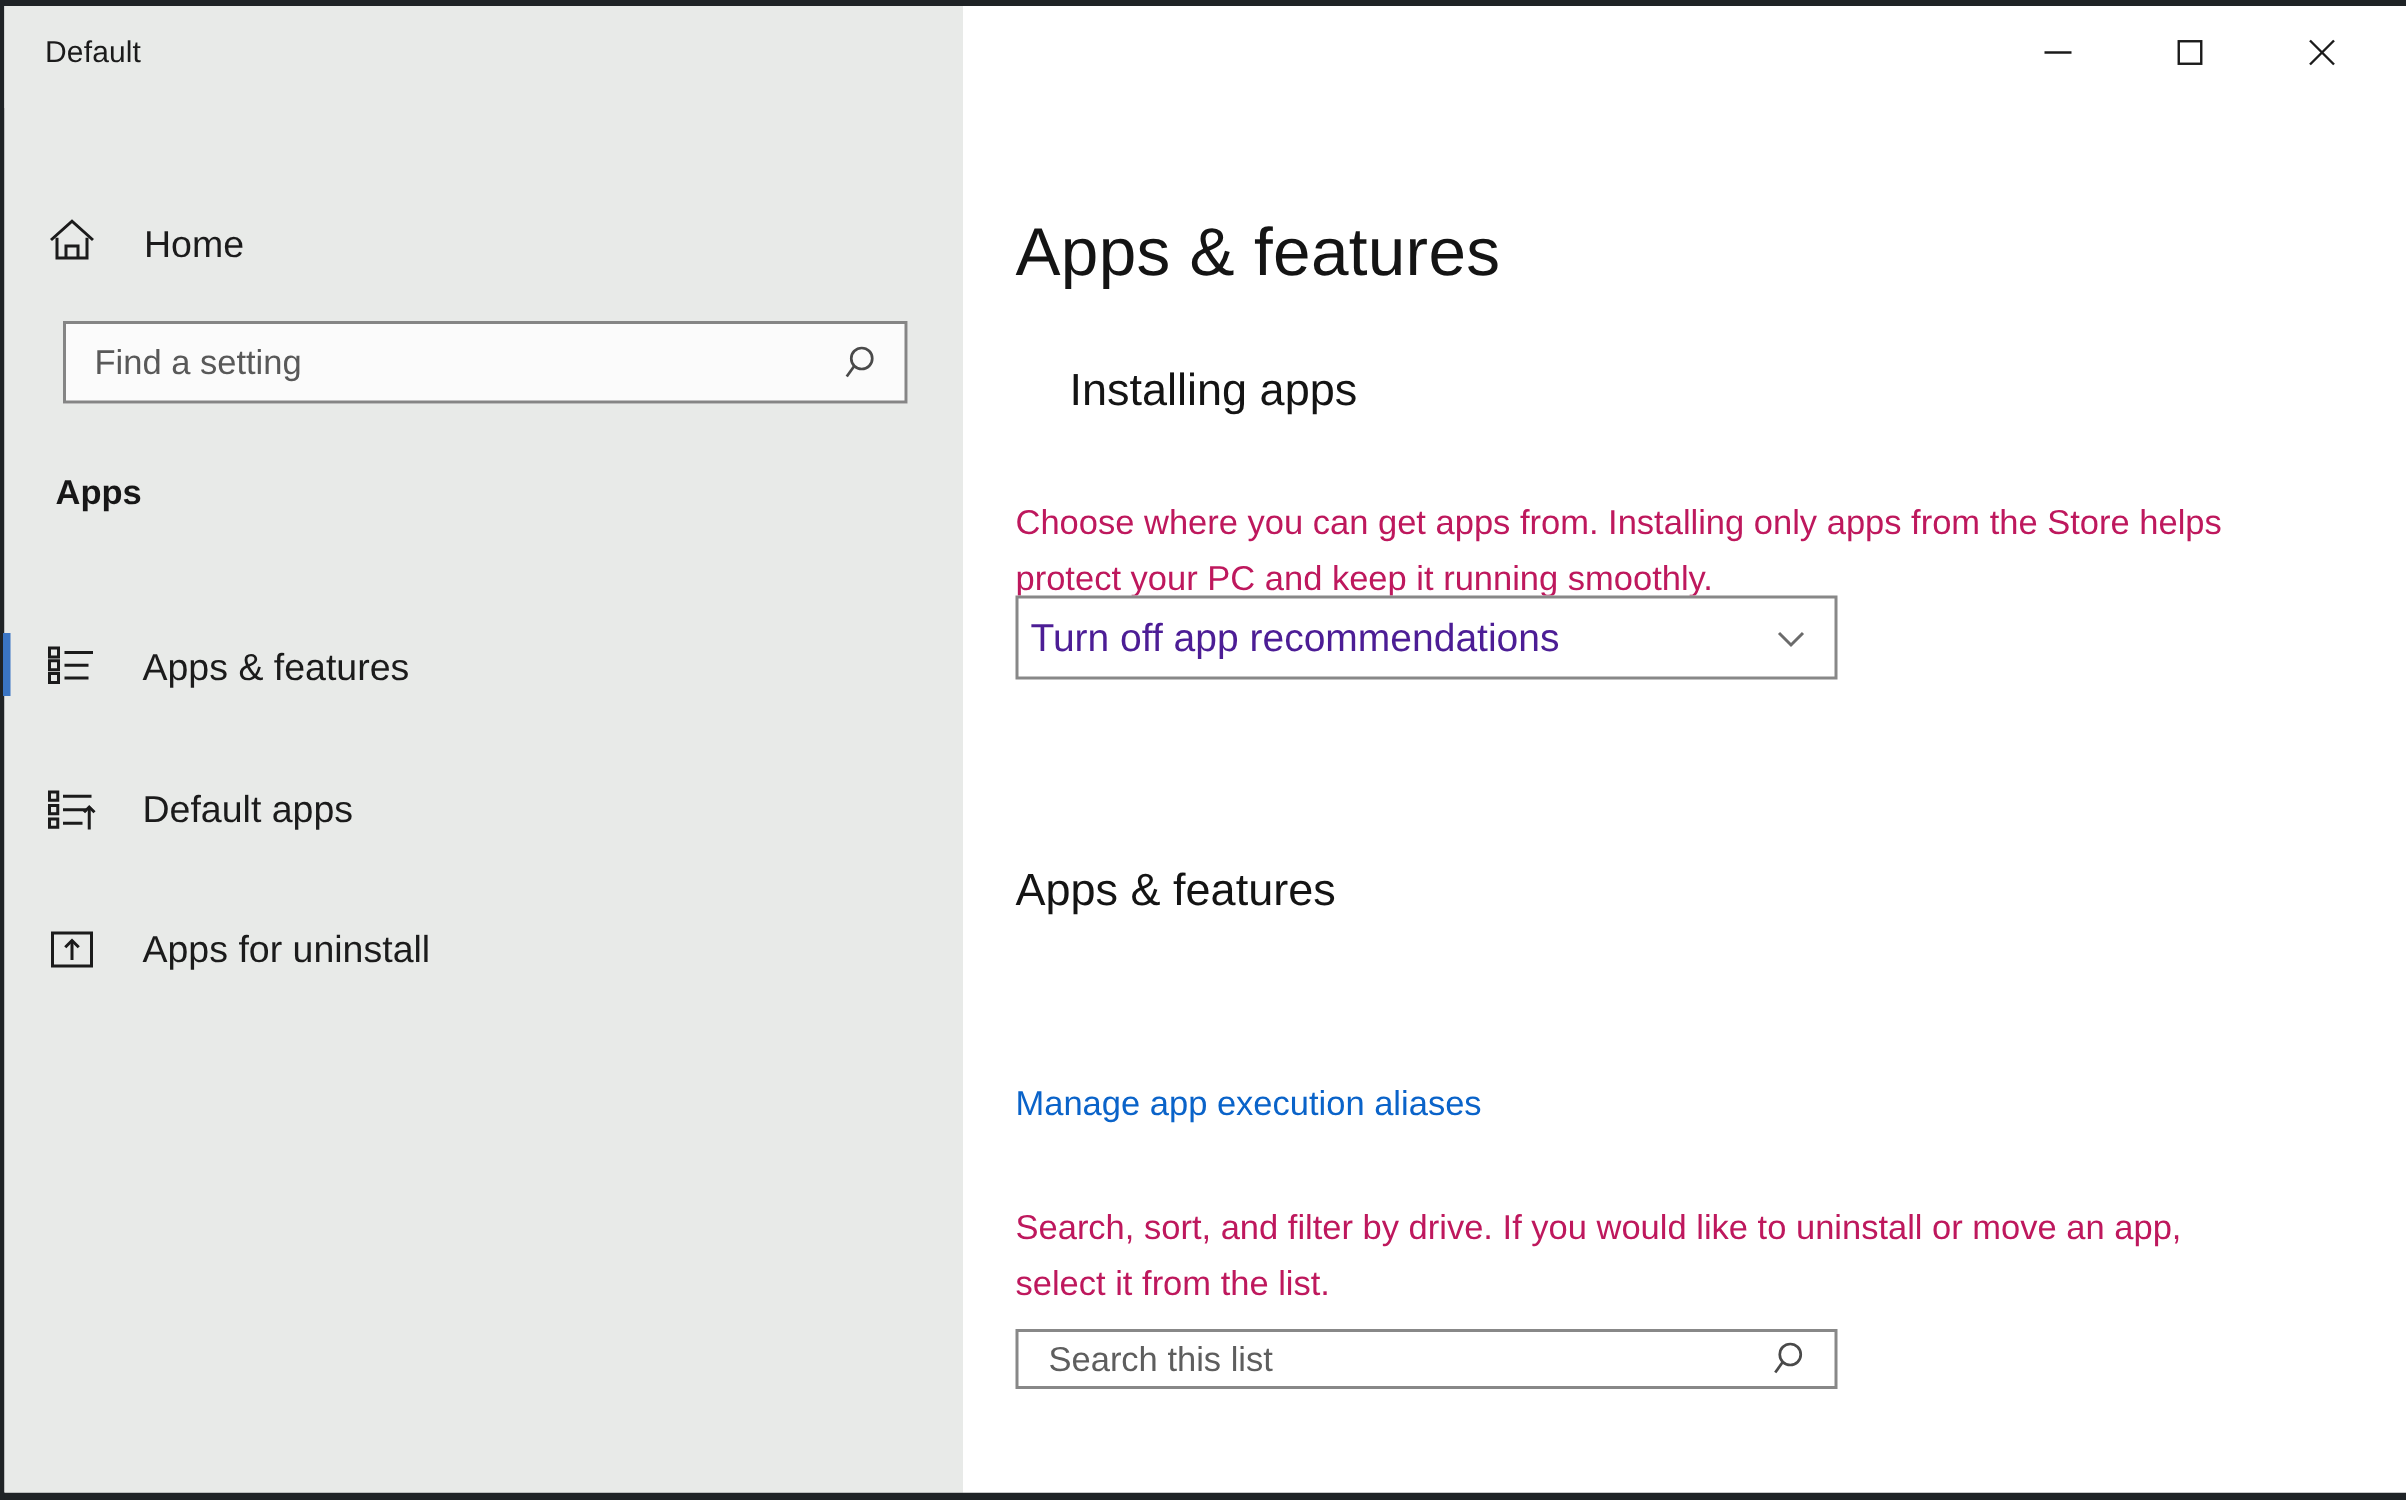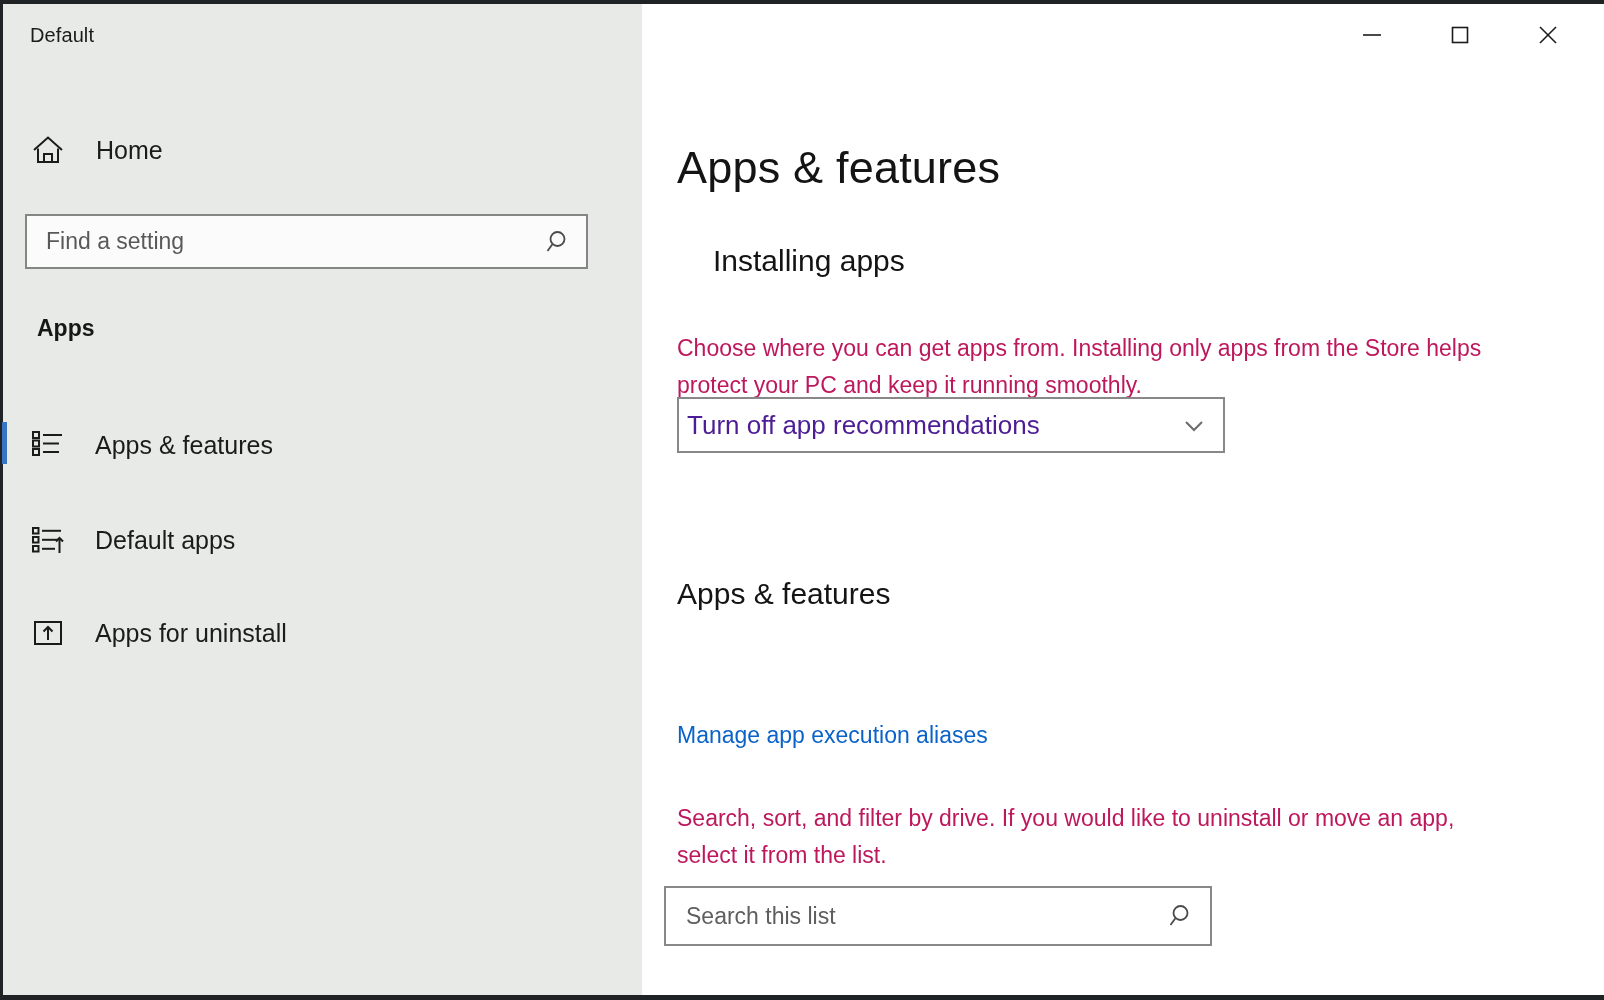--- a/index.html
+++ b/index.html
@@ -79,40 +79,40 @@
     height: 991px;
     background: #e8eae8;
   }
 
   #home-item {
     position: absolute;
     left: 0; top: 118px;
     width: 509px;
     height: 56px;
     display: flex;
-    align-items: center;
+    align-items: flex-end;
     cursor: default;
   }
   #home-item .nav-icon {
     width: 54px;
     margin-left: 27px;
     display: flex;
     align-items: center;
     justify-content: flex-start;
   }
   #home-label {
     font-size: 25px;
     color: #1b1b1b;
     margin-left: 12px;
   }
 
   
   #find-setting-box {
     position: absolute;
-    left: 22px;
+    left: 39px;
     top: 210px;
     width: 563px;
     height: 55px;
     background: #fbfbfb;
     border: 2px solid #858585;
     display: flex;
     align-items: center;
     cursor: text;
   }
   #find-setting-input {
@@ -277,24 +277,24 @@
     left: 35px;
     top: 773px;
     width: 840px;
     font-size: 23px;
     line-height: 37px;
     color: #be185d;
   }
 
   #search-list-box {
     position: absolute;
-    left: 22px;
+    left: 35px;
     top: 882px;
     width: 548px;
-    height: 60px;
+    height: 40px;
     background: #ffffff;
     border: 2px solid #888888;
     display: flex;
     align-items: center;
     cursor: text;
   }
   #search-list-input {
     flex: 1;
     border: none;
     outline: none;

